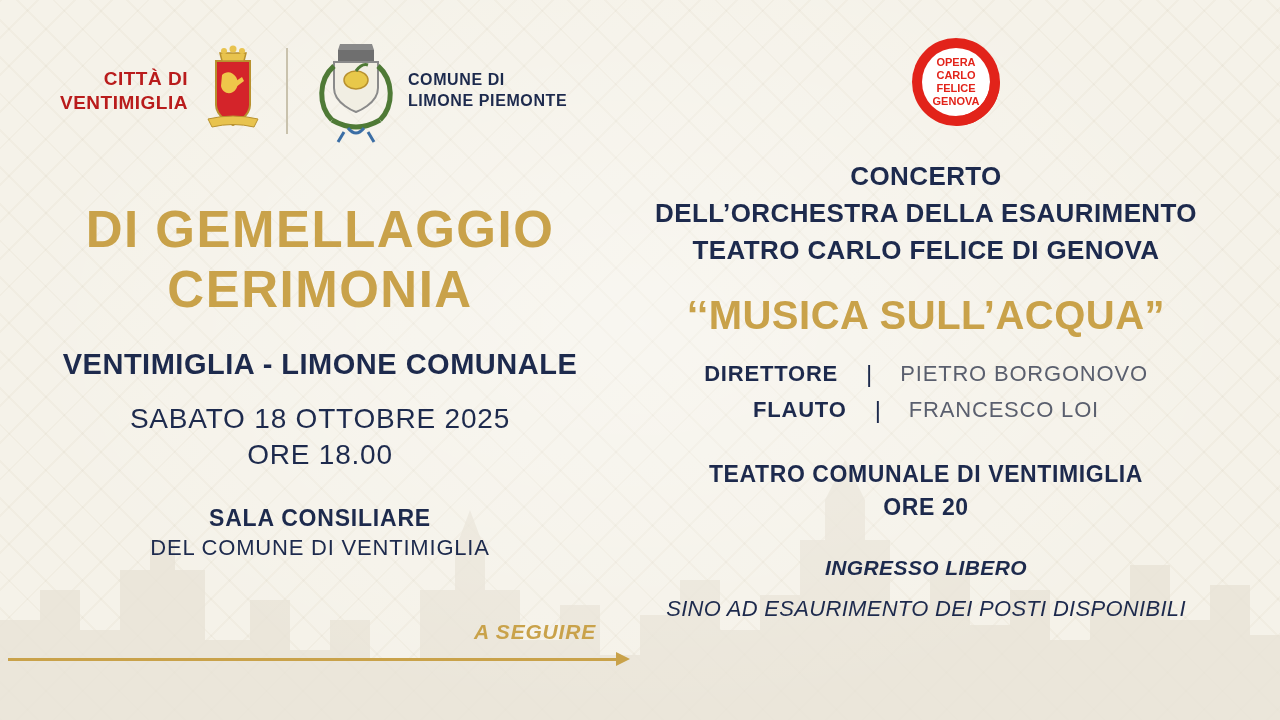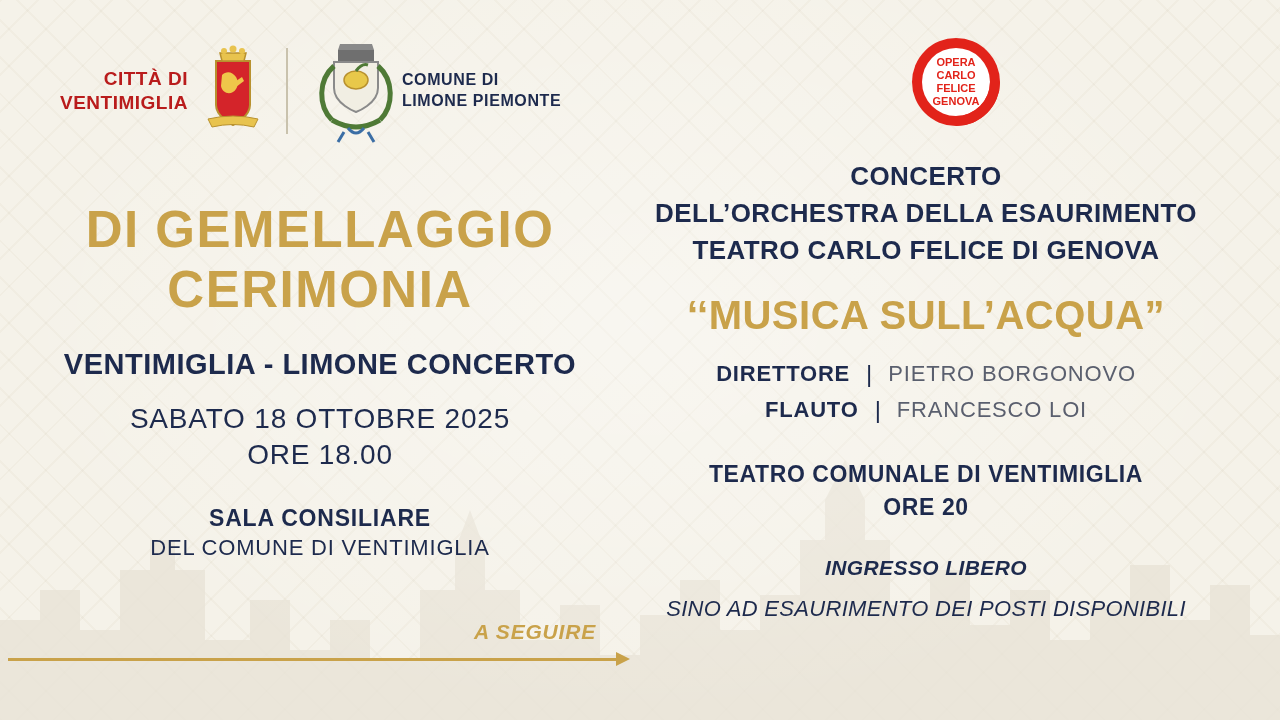--- a/index.html
+++ b/index.html
@@ -74,21 +74,21 @@
     text-align: right;
   }
   .divider-v {
     width: 2px;
     height: 86px;
     background: #c9c2ad;
   }
   .comune-block {
     display: flex;
     align-items: center;
-    gap: 0;
+    gap: 6px;
   }
   .comune-text {
     font-size: 16px;
     font-weight: bold;
     letter-spacing: 0.6px;
     color: #1d2a4d;
     line-height: 1.3;
   }
 
   
@@ -210,21 +210,21 @@
     font-size: 40px;
     font-weight: bold;
     color: #c9a24a;
     letter-spacing: 0.5px;
   }
   .credit-row {
     margin-top: 22px;
     display: flex;
     align-items: center;
     justify-content: center;
-    gap: 0;
+    gap: 12px;
   }
   .credit-role {
     font-size: 22px;
     font-weight: bold;
     color: #1d2a4d;
     letter-spacing: 0.8px;
   }
   .credit-sep {
     font-size: 24px;
     color: #1d2a4d;
@@ -325,21 +325,21 @@
     <text x="52" y="45" text-anchor="middle" font-family="Liberation Sans, sans-serif" font-size="11" font-weight="bold" fill="#e2231a">CARLO</text>
     <text x="52" y="58" text-anchor="middle" font-family="Liberation Sans, sans-serif" font-size="11" font-weight="bold" fill="#e2231a">FELICE</text>
     <text x="52" y="71" text-anchor="middle" font-family="Liberation Sans, sans-serif" font-size="11" font-weight="bold" fill="#e2231a">GENOVA</text>
   </svg>
 
   <div class="left-col">
     <div class="title-gold">
       <div>DI GEMELLAGGIO</div>
       <div>CERIMONIA</div>
     </div>
-    <div class="subtitle-blue">VENTIMIGLIA - LIMONE CONCERTO</div>
+    <div class="subtitle-blue">VENTIMIGLIA - LIMONE COMUNALE</div>
     <div class="date-line">SABATO 18 OTTOBRE 2025</div>
     <div class="time-line">ORE 18.00</div>
     <div class="venue-bold">SALA CONSILIARE</div>
     <div class="venue-light">DEL COMUNE DI VENTIMIGLIA</div>
   </div>
 
   <div class="aseguire-wrap">
     <div class="aseguire-label">A SEGUIRE</div>
     <div class="arrow-line"></div>
     <div class="arrow-head"></div>

